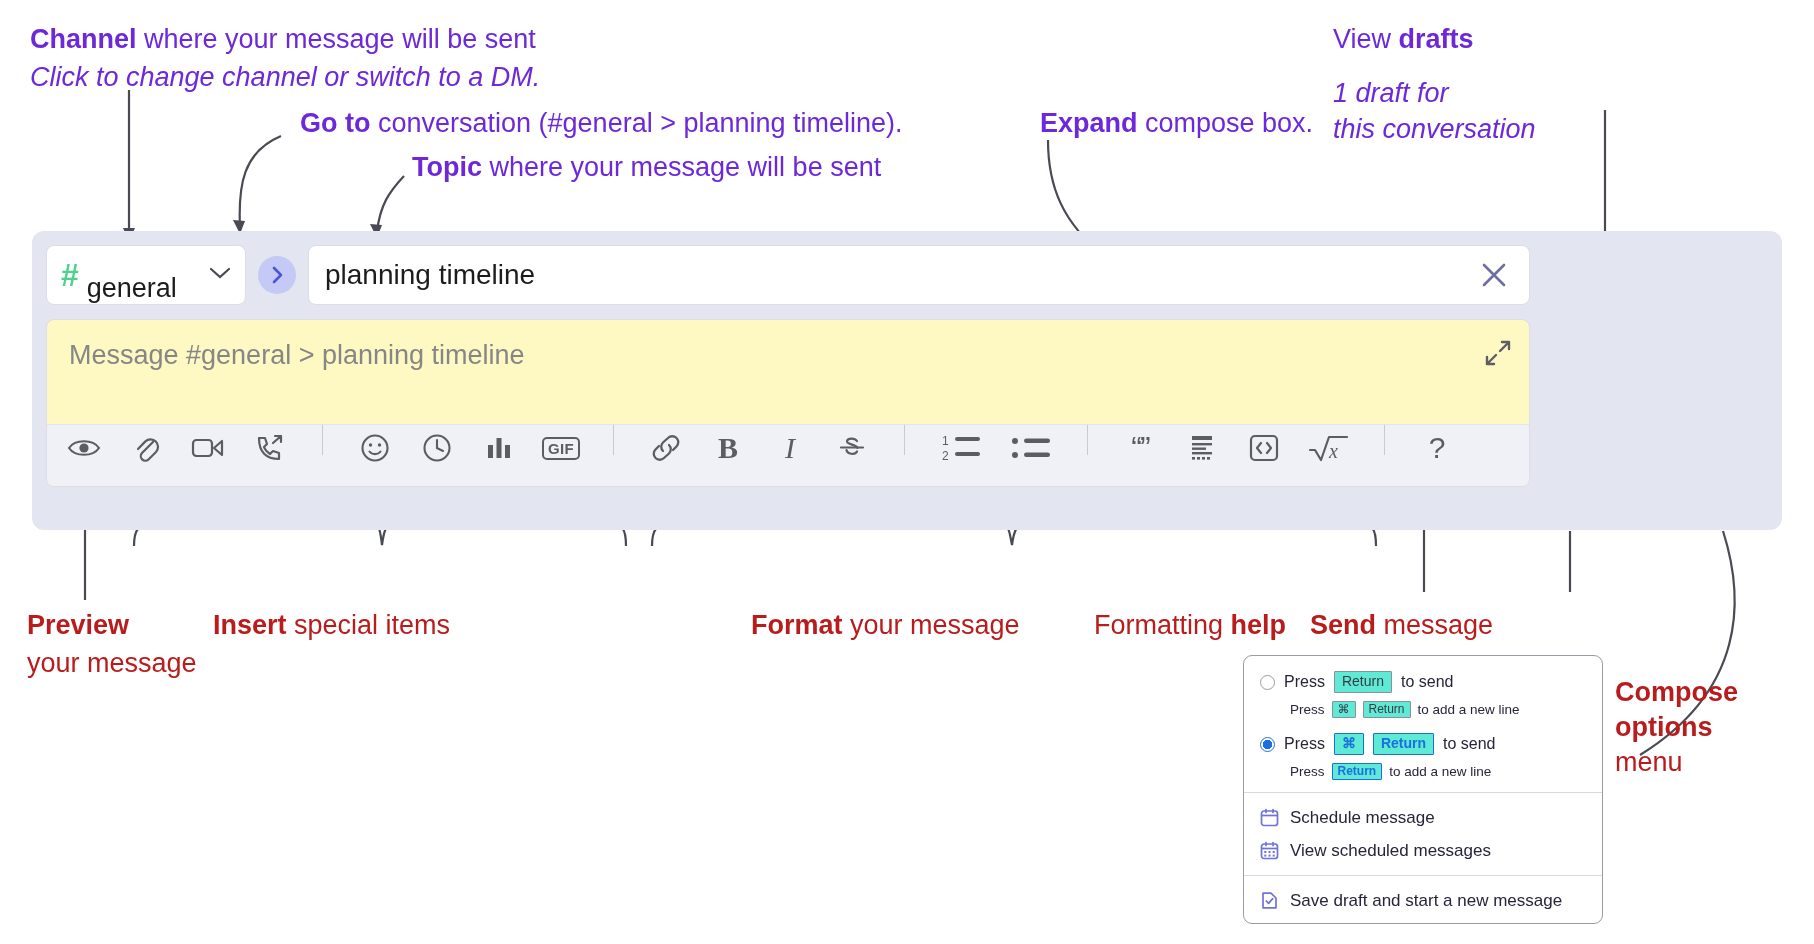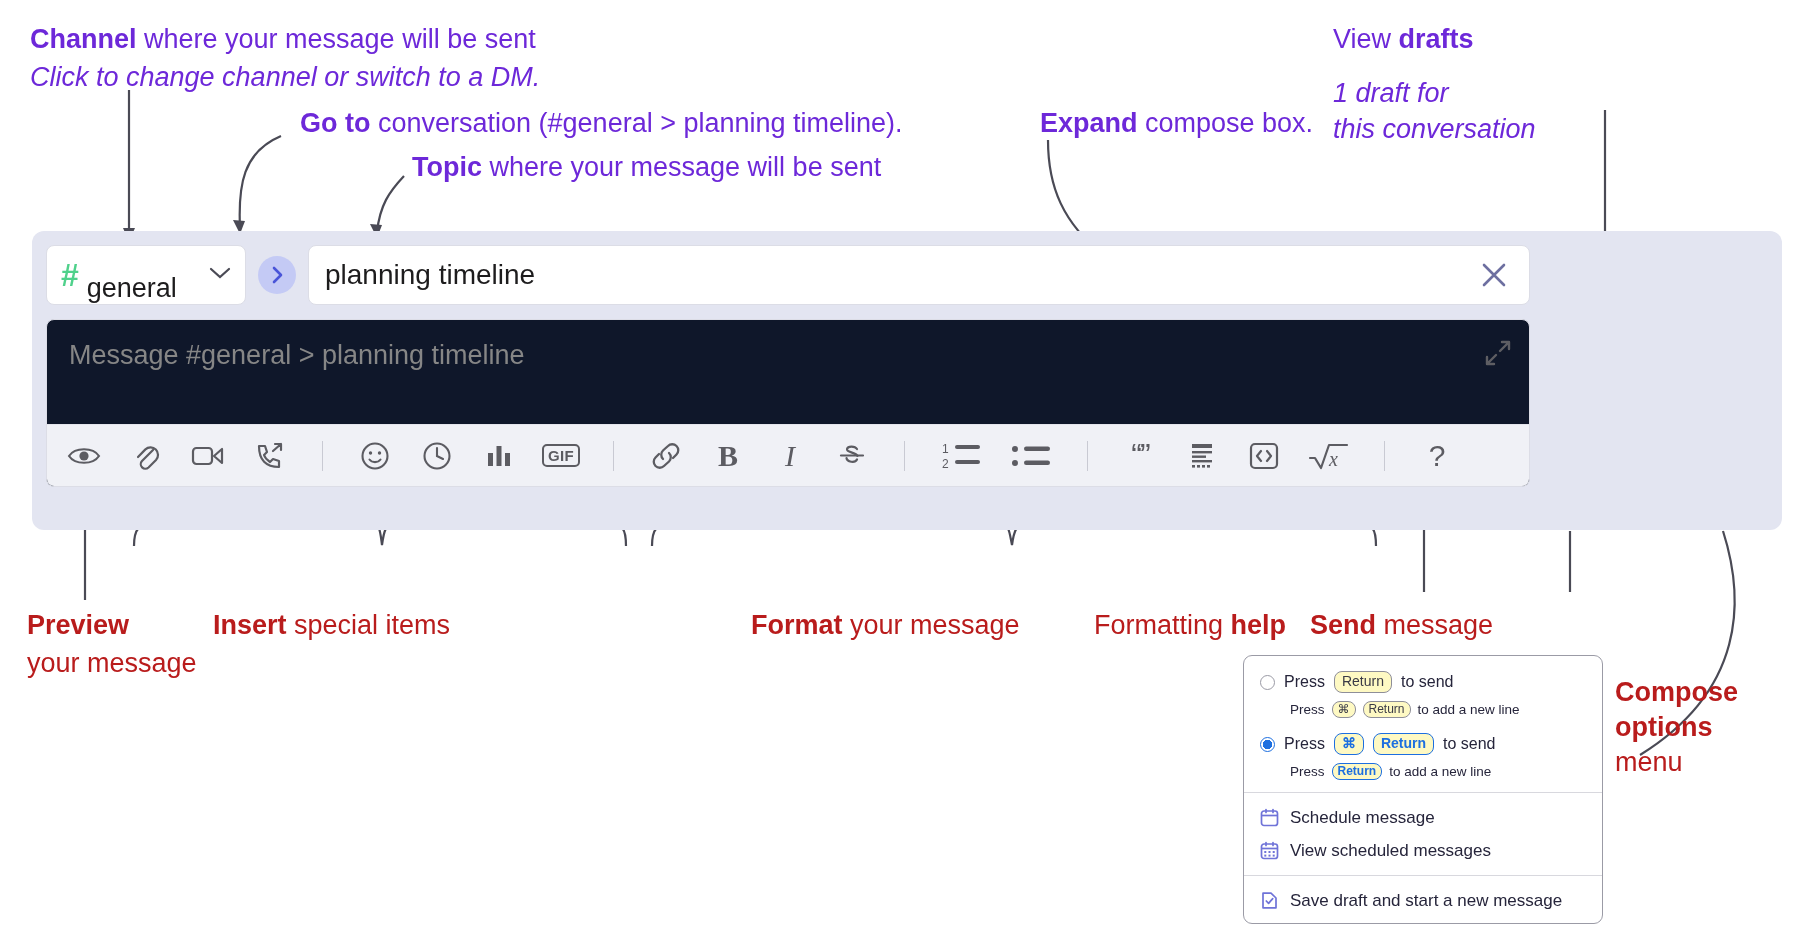--- a/index.html
+++ b/index.html
@@ -33,30 +33,30 @@
   }
   #goto-btn svg{display:block;}
   #topic-field{
     flex:1;height:60px;background:#fff;border:1px solid #dcdde6;border-radius:8px;
     display:flex;align-items:center;padding:0 18px 0 16px;box-sizing:border-box;
   }
   #topic-value{font-size:28px;color:#1d1c1d;flex:1;}
   #topic-clear{color:#6d6fa0;display:flex;align-items:center;}
 
   #msg-box{
-    margin-top:14px;background:#0f172a;border:1px solid #dcdde6;border-radius:8px;
+    margin-top:14px;background:#fef9c3;border:1px solid #dcdde6;border-radius:8px;
     position:relative;overflow:hidden;
   }
   #msg-input-area{height:104px;padding:20px 18px 0 22px;box-sizing:border-box;position:relative;}
   #msg-placeholder{font-size:27px;color:#868686;}
   #expand-btn{position:absolute;right:16px;top:18px;color:#5e5e63;}
 
   #toolbar{
     height:62px;background:#f0f1f6;border-top:1px solid #e4e5ec;
-    display:flex;align-items:center;padding:0 14px;gap:16px;box-sizing:border-box;
+    display:flex;align-items:flex-start;padding:0 14px;gap:16px;box-sizing:border-box;
   }
   .tb{width:46px;height:46px;display:flex;align-items:center;justify-content:center;color:#5c5c62;flex:none;}
   .sep{width:1px;height:30px;background:#c9cad3;margin:0 13px;flex:none;}
   .gif-box{
     border:2px solid #5c5c62;border-radius:5px;font-size:15px;font-weight:700;
     padding:2px 4px;letter-spacing:.3px;line-height:1;color:#5c5c62;
   }
   .bold-g{font-size:30px;font-weight:700;font-family:"Liberation Serif",serif;}
   .ital-g{font-size:30px;font-style:italic;font-family:"Liberation Serif",serif;}
   .q-g{font-size:32px;color:#5c5c62;}
@@ -78,22 +78,22 @@
     padding:12px 0 6px 0;
   }
   .opt-row{display:flex;align-items:center;gap:9px;padding:0 16px;height:28px;}
   .opt-sub{display:flex;align-items:center;gap:7px;padding:0 16px 0 46px;height:26px;}
   .radio{width:15px;height:15px;border-radius:50%;border:1.6px solid #9a9aa5;box-sizing:border-box;flex:none;}
   .radio.on{border-color:#1d6fe0;background:
       radial-gradient(circle at center,#1d6fe0 0 4.6px,#fff 4.8px 100%);}
   .t15{font-size:16px;color:#26253b;}
   .t13{font-size:13.5px;color:#26253b;}
   .key{
-    border:1px solid #8e8e99;border-radius:8px;padding:1px 7px;font-size:14px;color:#3a3a46;
-    line-height:1.25;display:inline-block;background:#fef9c3;
+    border:1px solid #8e8e99;border-radius:1px;padding:1px 7px;font-size:14px;color:#3a3a46;
+    line-height:1.25;display:inline-block;background:#5eead4;
   }
   .key.sm{font-size:12px;padding:0px 5px;}
   .key.blue{border-color:#1d6fe0;color:#1d6fe0;font-weight:600;}
   .menu-div{height:1px;background:#d8d8de;margin:8px 0;}
   .mi{display:flex;align-items:center;gap:11px;padding:0 16px;height:33px;}
   .mi .lbl{font-size:17px;color:#26253b;}
   .cal{color:#6f73d8;display:flex;}
 
   .b-lab{position:absolute;color:#b91c1c;}
 </style>

